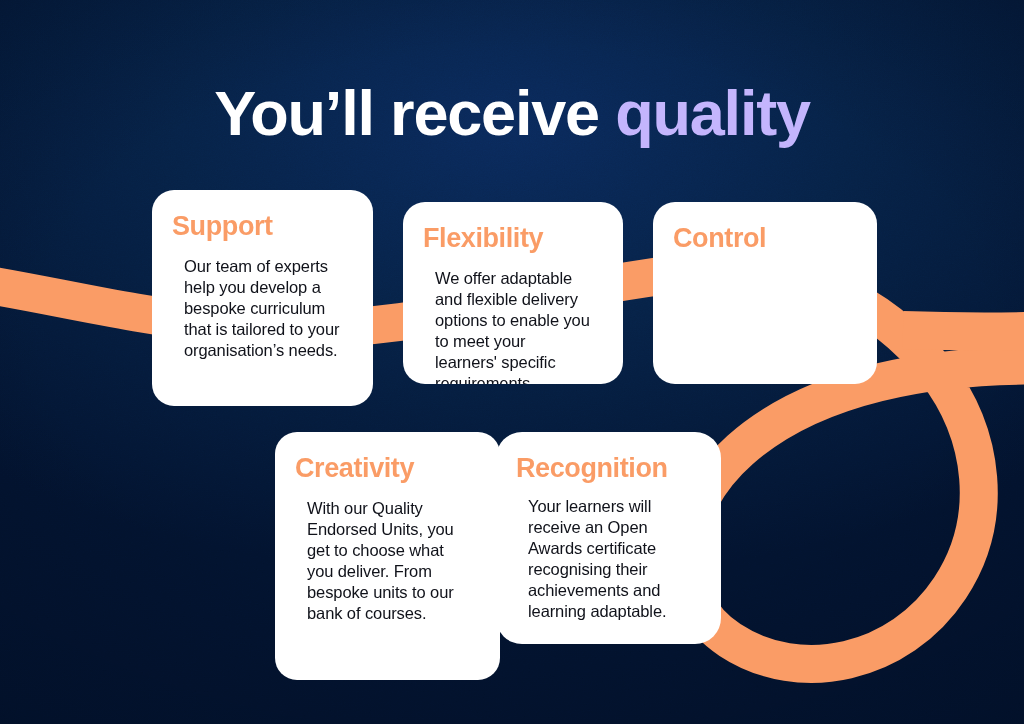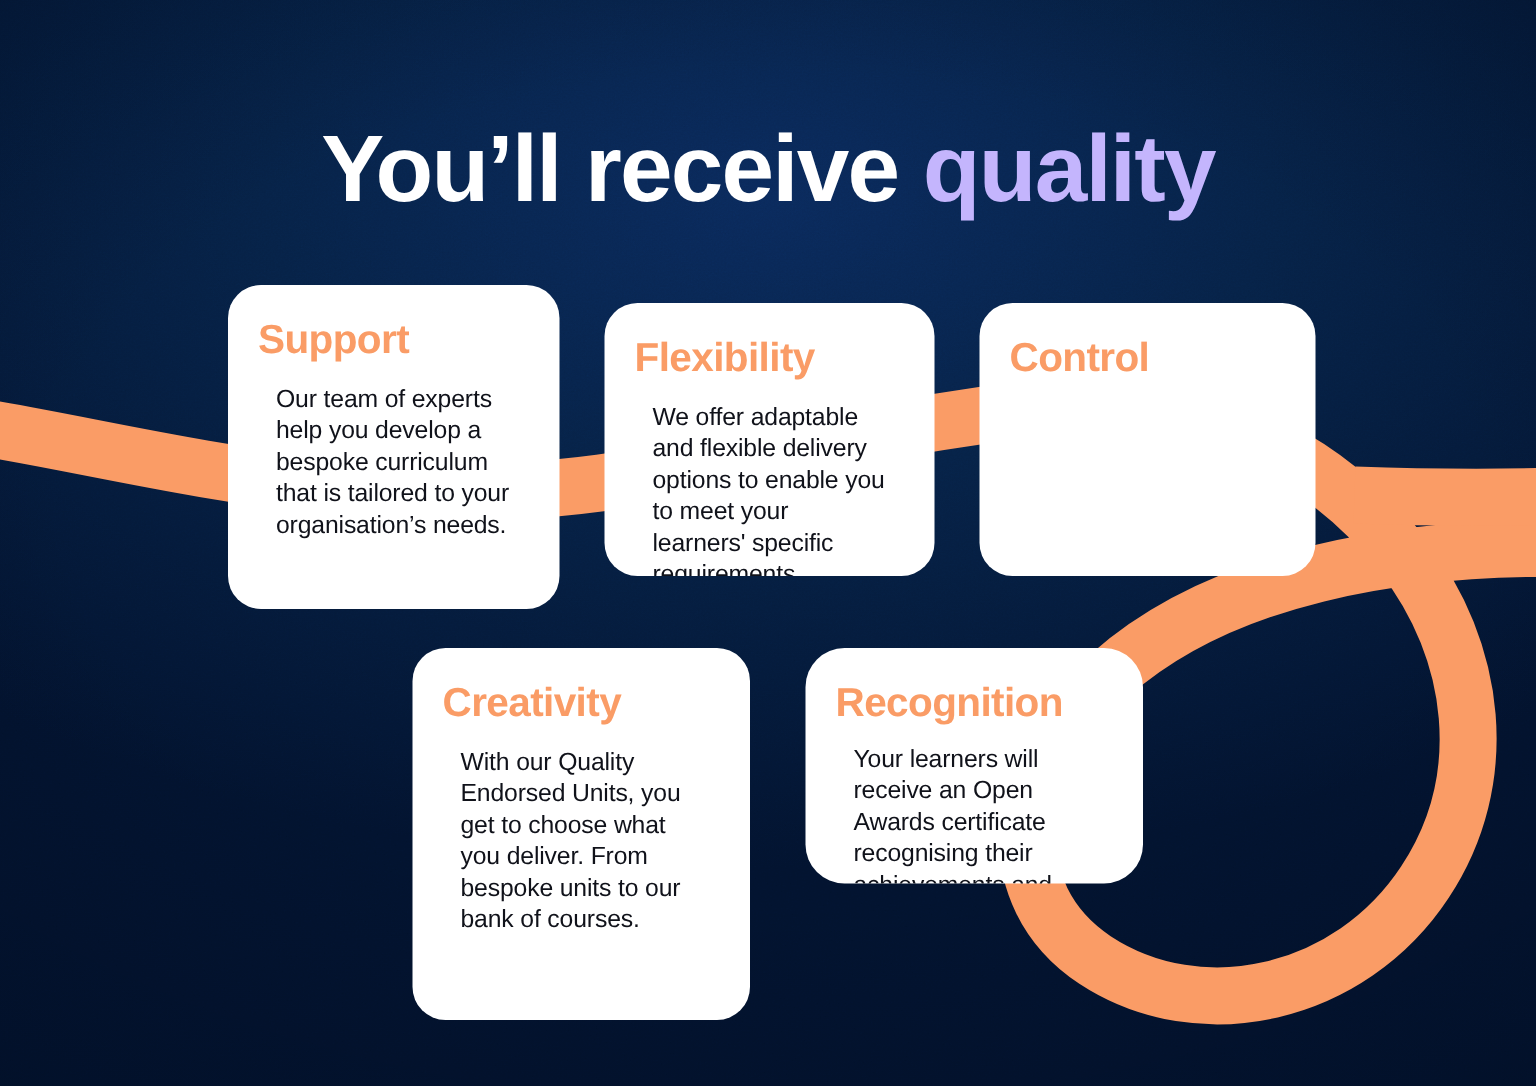--- a/index.html
+++ b/index.html
@@ -82,21 +82,21 @@
     line-height: 1.28;
     letter-spacing: -0.1px;
     margin: 12px;
   }
   
   #card-support     { left: 152px; top: 190px; width: 221px; height: 216px; }
   #card-flexibility { left: 403px; top: 202px; width: 220px; height: 182px; }
   #card-control     { left: 653px; top: 202px; width: 224px; height: 182px; }
   
   #card-creativity  { left: 275px; top: 432px; width: 225px; height: 248px; }
-  #card-recognition { left: 537px; top: 432px; width: 225px; height: 157px; border-radius: 26px; }
+  #card-recognition { left: 496px; top: 432px; width: 225px; height: 212px; border-radius: 26px; }
 
   #card-control .card-title,
   #card-recognition .card-title { margin-bottom: 12px; }
 </style>
 </head>
 <body>
 
 <div id="poster">
 
   <div class="bg-base"></div>

